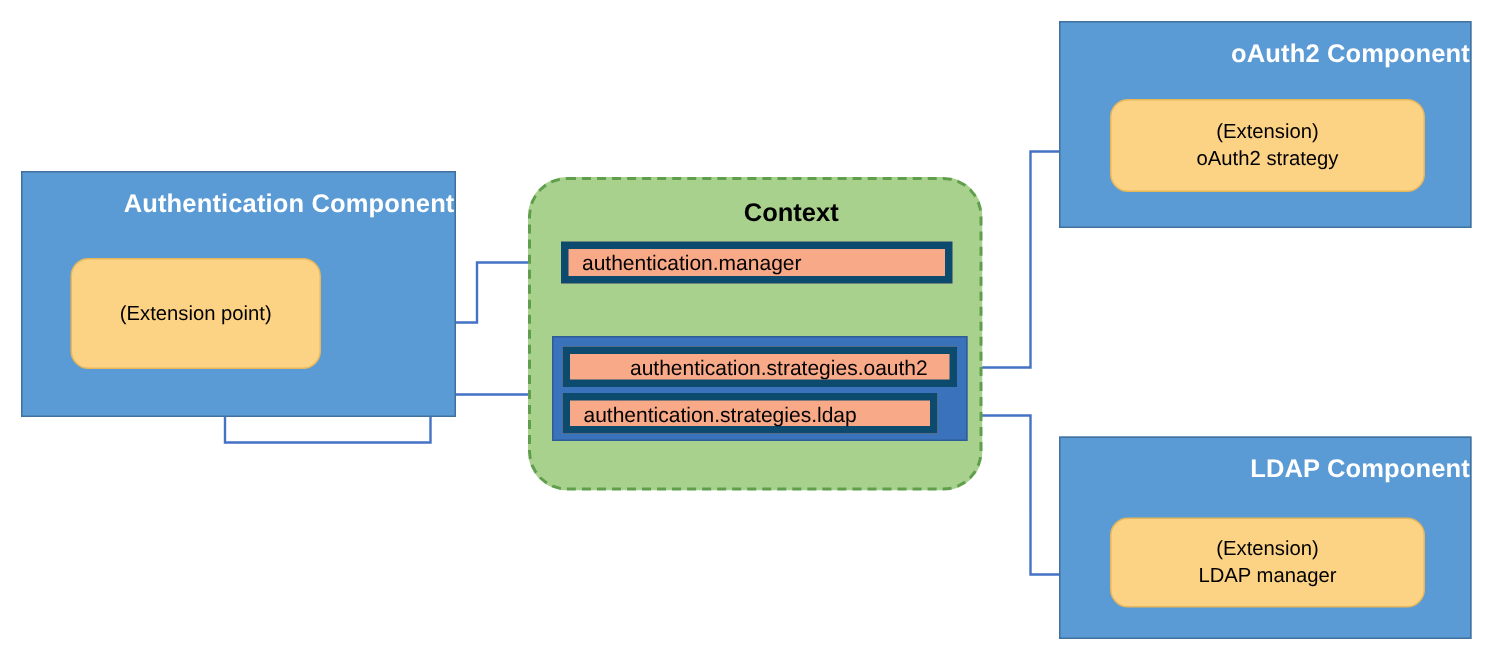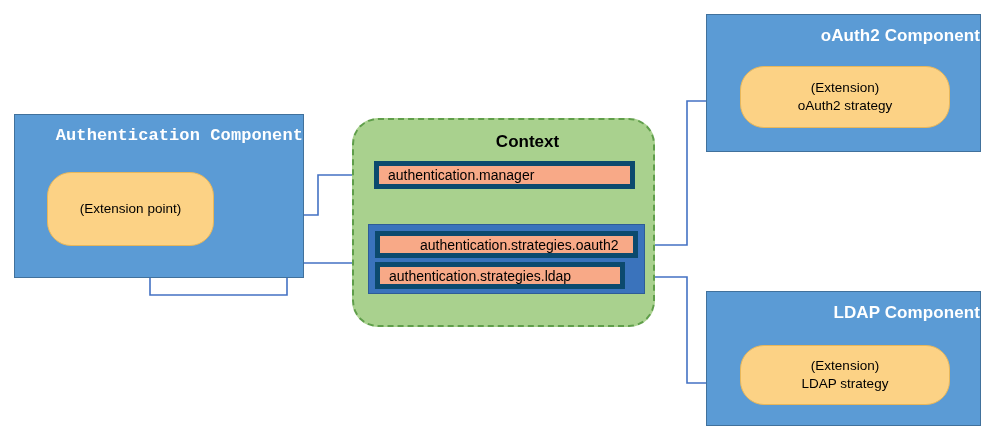--- a/index.html
+++ b/index.html
@@ -37,21 +37,21 @@
     font-size: 17px;
     font-weight: bold;
     letter-spacing: .1px;
     white-space: nowrap;
   }
 
   .ext-box {
     position: absolute;
     background: #FCD285;
     border: 1px solid #E8B75A;
-    border-radius: 24px;
+    border-radius: 12px;
     box-sizing: border-box;
     display: flex;
     flex-direction: column;
     align-items: center;
     justify-content: center;
     color: #000000;
     font-size: 13.5px;
     line-height: 1.35;
     text-align: center;
   }
@@ -137,21 +137,21 @@
     <path class="wire" d="M257,215 L318,215 L318,175 L366,175" marker-end="url(#arrow)"></path>
 
     <path class="wire" d="M150,256 L150,295 L287,295 L287,263 L366,263" marker-end="url(#arrow)"></path>
 
     <path class="wire" d="M645,245 L687,245 L687,101 L740,101"></path>
 
     <path class="wire" d="M645,277 L687,277 L687,383 L740,383"></path>
   </svg>
 
   <div class="component" style="left:14px; top:114px; width:290px; height:164px;">
-    <div class="component-title" style="top:11px;font-family:Liberation Mono, monospace;">Authentication Component</div>
+    <div class="component-title" style="top:11px;">Authentication Component</div>
   </div>
 
   <div class="ext-box" style="left:47px; top:172px; width:167px; height:74px;gap:20px;">
     <span class="l1">(Extension point)</span>
   </div>
 
 
   <div class="ctx" style="left:352px; top:118px; width:303px; height:209px;">
     <div class="ctx-title" style="top:12px;padding-left:48px;">Context</div>
   </div>
@@ -178,16 +178,16 @@
     <span class="l1">(Extension)</span>
     <span class="l2">oAuth2 strategy</span>
   </div>
 
   <div class="component" style="left:706px; top:291px; width:275px; height:135px;">
     <div class="component-title" style="top:11px;">LDAP Component</div>
   </div>
 
   <div class="ext-box" style="left:740px; top:345px; width:210px; height:60px;">
     <span class="l1">(Extension)</span>
-    <span class="l2">LDAP strategy</span>
+    <span class="l2">LDAP manager</span>
   </div>
 
 </div>
 
 </body></html>

